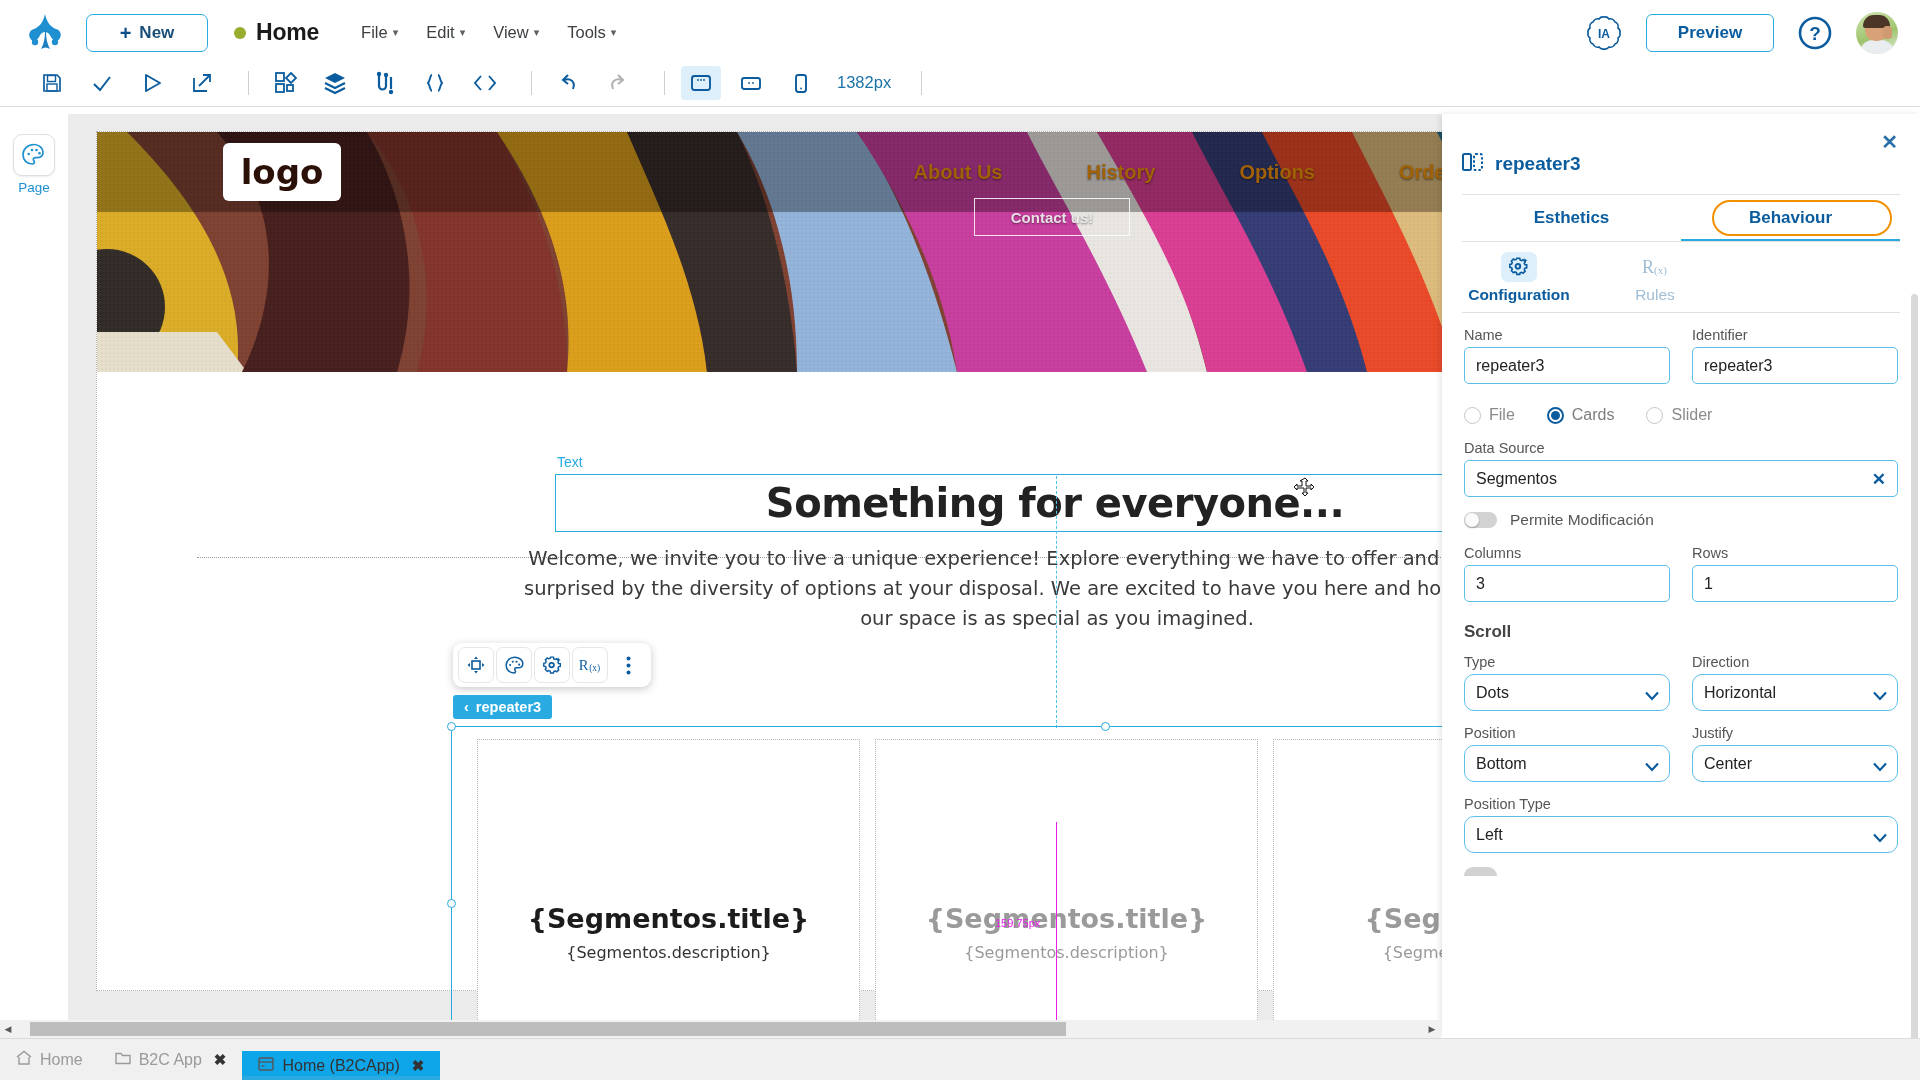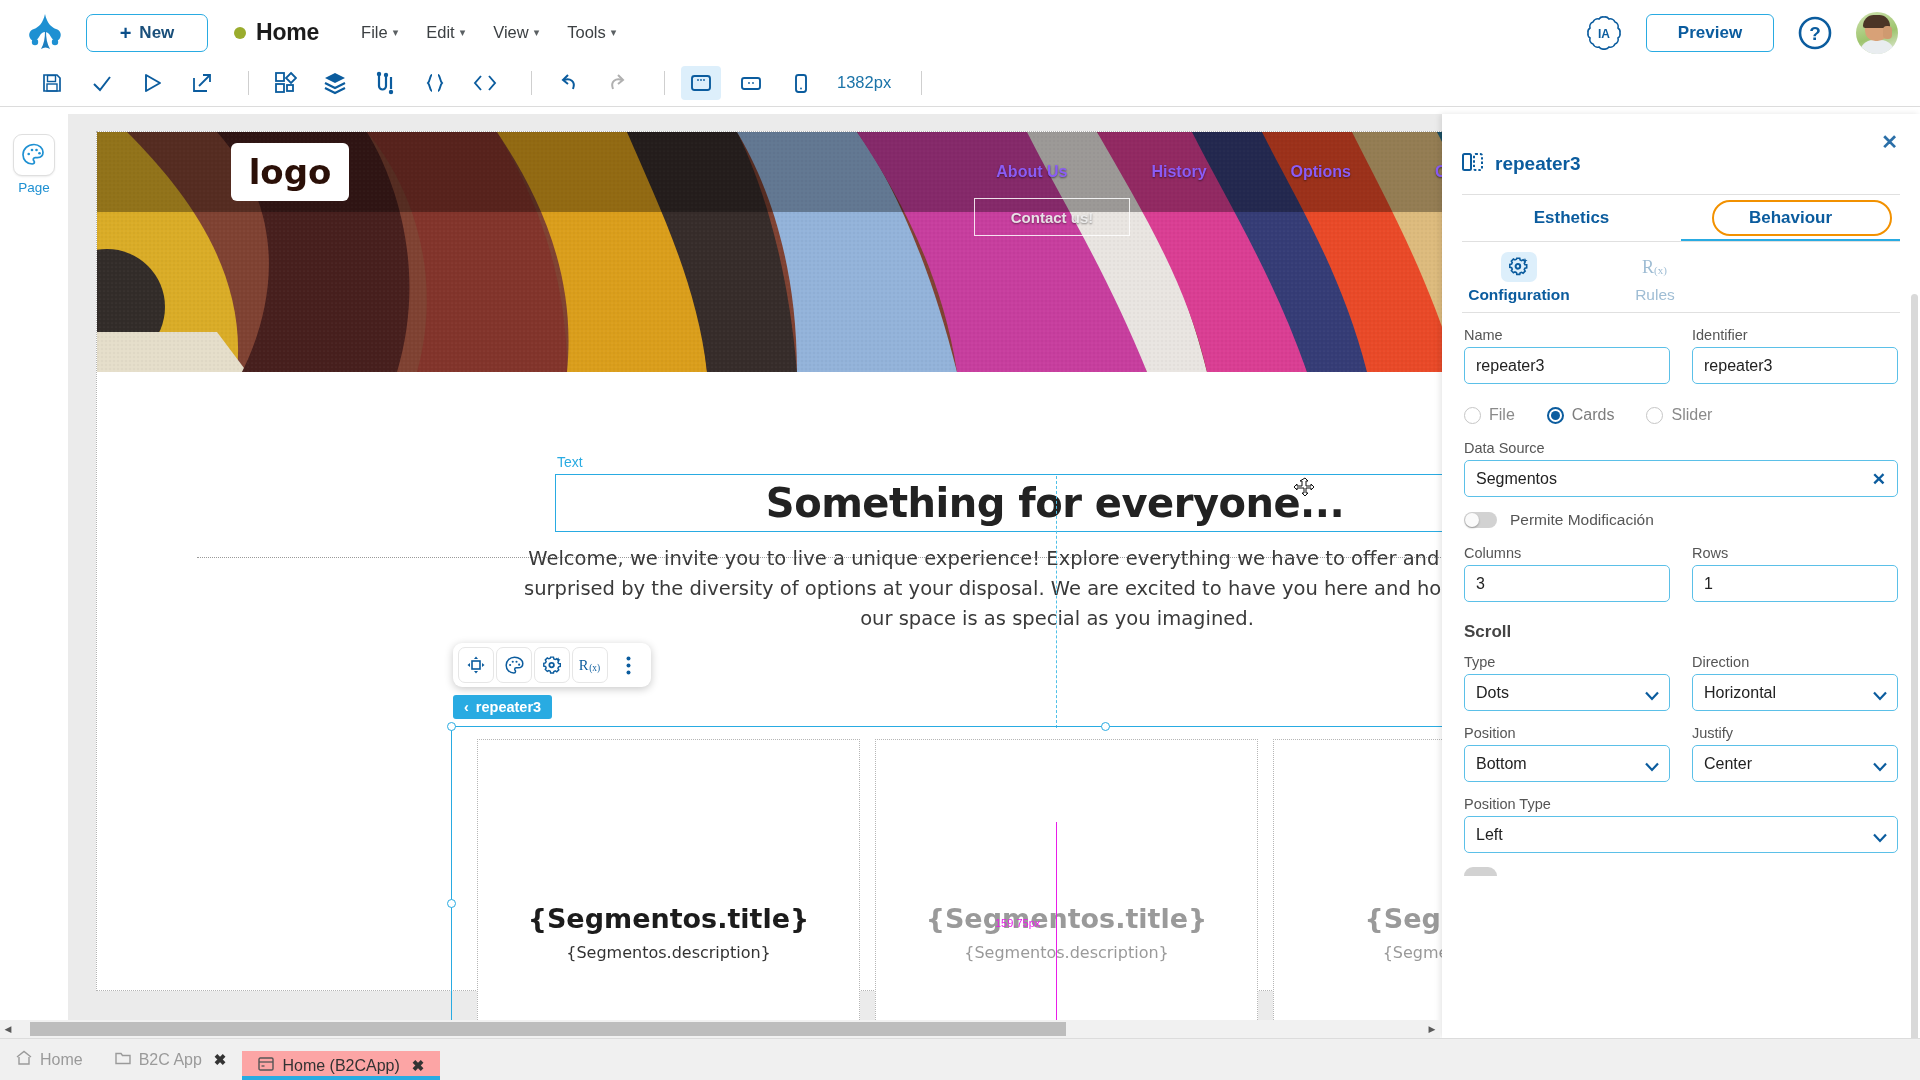--- a/index.html
+++ b/index.html
@@ -90,31 +90,31 @@
   
   .hero {
     position: relative; width: 100%; height: 240px; overflow: hidden;
   }
   .hero-art { position: absolute; inset: 0; }
   .hero-overlay {
     position: absolute; left: 0; top: 0; width: 100%; height: 80px;
     background: rgba(0,0,0,0.33);
   }
   .hero-nav {
-    position: absolute; left: 8px; top: 0; width: 100%; height: 80px;
+    position: absolute; left: 0; top: 0; width: 100%; height: 80px;
     display: flex; align-items: center; padding: 0 40px;
   }
   .site-logo {
     background: #fff; width: 118px; height: 58px; border-radius: 6px;
     display: flex; align-items: center; justify-content: center;
     font-size: 34px; font-weight: bold; color: #2b1008; margin-left: 86px;
     font-family: "DejaVu Sans", sans-serif;
   }
   .nav-links { margin-left: auto; display: flex; gap: 84px; margin-right: 70px; align-items: center;}
-  .nav-link { color: #8b5cf6; font-size: 16px; font-weight: bold; text-shadow: 0 1px 2px rgba(0,0,0,.5); }
+  .nav-link { color: #a16207; font-size: 20px; font-weight: bold; text-shadow: 0 1px 2px rgba(0,0,0,.5); }
   .contact-btn {
     position: absolute; left: 877px; top: 66px; width: 156px; height: 38px;
     border: 1px solid rgba(255,255,255,.85); display:flex; align-items:center; justify-content:center;
     color: rgba(240,240,240,.92); font-size: 15px; font-weight: bold;
     text-shadow: 0 1px 2px rgba(0,0,0,.45);
   }
   
   .text-tag {
     position: absolute; left: 460px; top: 322px; color: #29ABE2; font-size: 14px;
   }
@@ -241,21 +241,21 @@
   .toggle-row { display: flex; align-items: center; gap: 13px; margin: 10px 0 16px; }
   .toggle {
     width: 33px; height: 16px; border-radius: 9px; background: #d2d2d2; position: relative; cursor: pointer;
   }
   .toggle::after { content:''; position: absolute; left: 1px; top: 1px; width: 14px; height: 14px;
     border-radius: 50%; background: #fafafa; box-shadow: 0 1px 2px rgba(0,0,0,.3);}
   .toggle-label { font-size: 15.5px; color: #555; }
   .sec-title { font-size: 17px; font-weight: bold; color: #444; margin: 6px 0 12px; }
   .select-wrap { position: relative; }
   .fselect {
-    width: 100%; height: 37px; border: 1px solid #5bc0e8; border-radius: 5px;
+    width: 100%; height: 37px; border: 1px solid #5bc0e8; border-radius: 10px;
     padding: 0 32px 0 11px; font-size: 16px; color: #222; background: #fff;
     appearance: none; -webkit-appearance: none; outline: none;
     font-family: "Liberation Sans", sans-serif; cursor: pointer;
   }
   .chev { position: absolute; right: 11px; top: 13px; pointer-events: none; }
   .info-i {
     display: inline-flex; align-items: center; justify-content: center;
     width: 15px; height: 15px; border: 1.4px solid #29ABE2; border-radius: 50%;
     color: #29ABE2; font-size: 11px; font-style: italic; margin-left: 5px; vertical-align: -2px;
     font-family: "Liberation Serif", serif;
@@ -276,21 +276,21 @@
   .hs-track { flex: 1; height: 14px; position: relative; }
   .hs-thumb { position: absolute; left: 14px; top: 0; width: 1036px; height: 14px; background: #bdbdbd; }
   .bottom-tabs {
     position: absolute; left: 0; bottom: 0; width: 1920px; height: 42px;
     background: #f0f0f0; border-top: 1px solid #dcdcdc; display: flex; align-items: stretch;
   }
   .btab {
     display: flex; align-items: center; gap: 8px; padding: 0 16px; font-size: 16px;
     color: #9a9a9a; cursor: pointer; position: relative;
   }
-  .btab.active { background: #fca5a5; color: #333; margin-top: 12px; }
+  .btab.active { background: #0ea5e9; color: #333; margin-top: 12px; }
   .btab.active::after { content:''; position: absolute; left: 0; right: 0; bottom: 0; height: 4px; background: #29ABE2;}
   .btab .x { font-size: 15px; color: #333; font-weight: bold; margin-left: 4px; }
 </style>
 </head>
 <body>
 
 <div class="topbar">
   <div class="logo-mark">
     <svg viewBox="0 0 46 44" width="46" height="44">
       <path d="M23 3 C21 12 17 16 12 18 C8 19 6 23 8 27 C10 31 15 30 17 26 C19 22 21 21 23 21 C25 21 27 22 29 26 C31 30 36 31 38 27 C40 23 38 19 34 18 C29 16 25 12 23 3 Z" fill="#1e90d2"></path>

